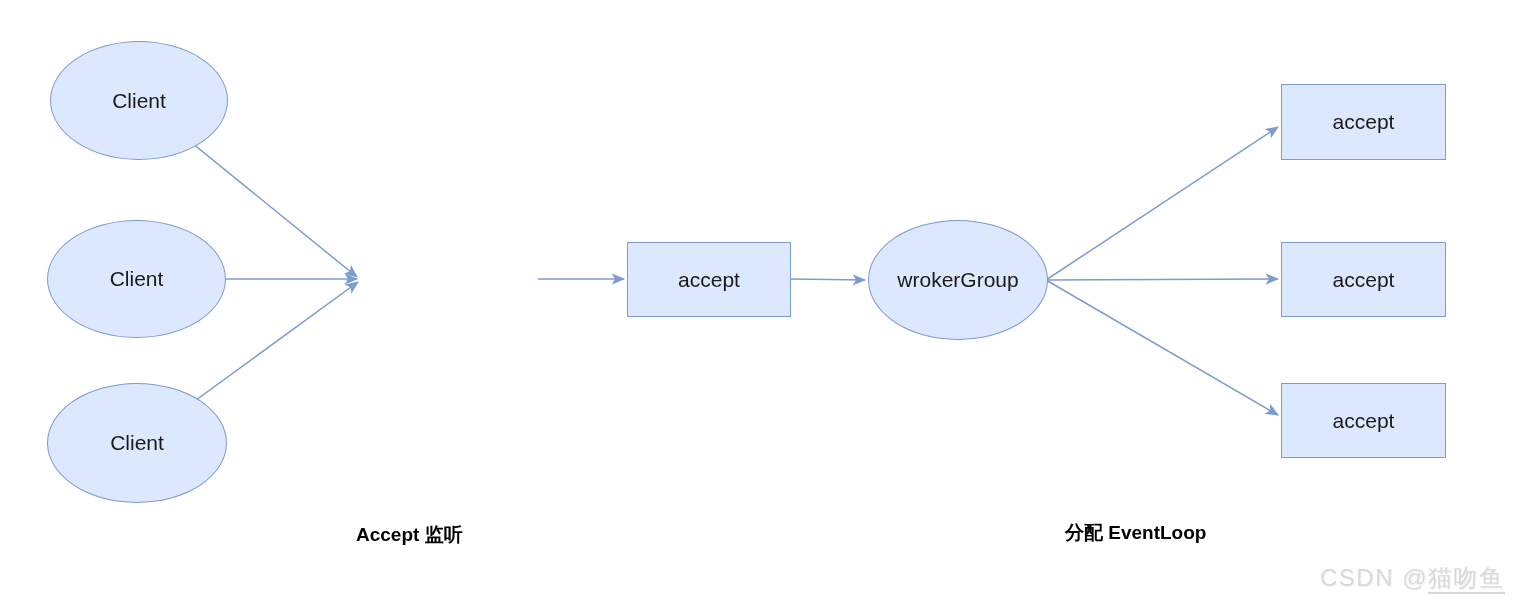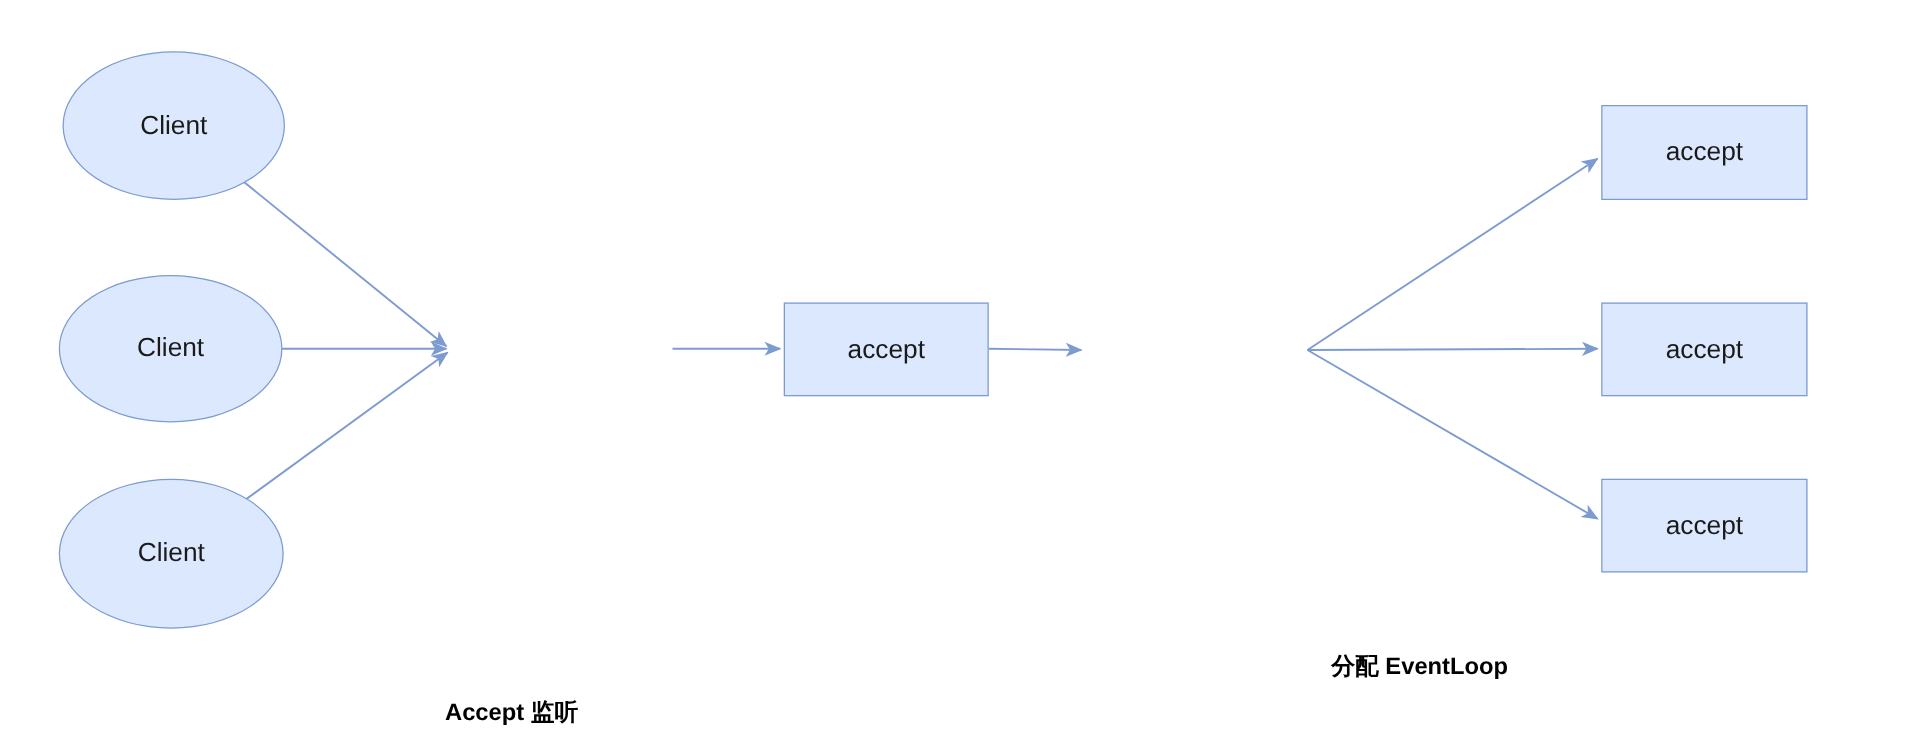--- a/index.html
+++ b/index.html
@@ -74,31 +74,37 @@
 
   <div class="node ellipse" style="left:47px;top:383px;width:180px;height:120px;">
     <span>Client</span>
   </div>
 
 
   <div class="node" style="left:627px;top:242px;width:164px;height:75px;">
     <span>accept</span>
   </div>
 
+  <div class="node ellipse" style="left:868px;top:220px;width:180px;height:120px;">
+    <span>wrokerGroup</span>
+  </div>
 
   <div class="node" style="left:1281px;top:84px;width:165px;height:76px;">
     <span>accept</span>
   </div>
 
   <div class="node" style="left:1281px;top:242px;width:165px;height:75px;">
     <span>accept</span>
   </div>
 
   <div class="node" style="left:1281px;top:383px;width:165px;height:75px;">
     <span>accept</span>
   </div>
 
-  <div class="caption" style="left:356px;top:557px;">Accept 监听</div>
+  <div class="caption" style="left:356px;top:522px;">Accept 监听</div>
 
   <div class="caption" style="left:1065px;top:520px;">分配 EventLoop</div>
 
+  <div class="watermark" style="left:1320px;top:562px;">
+    <span>CSDN @</span><span class="uname">猫吻鱼</span>
+  </div>
 
 </div>
 
 </body></html>

